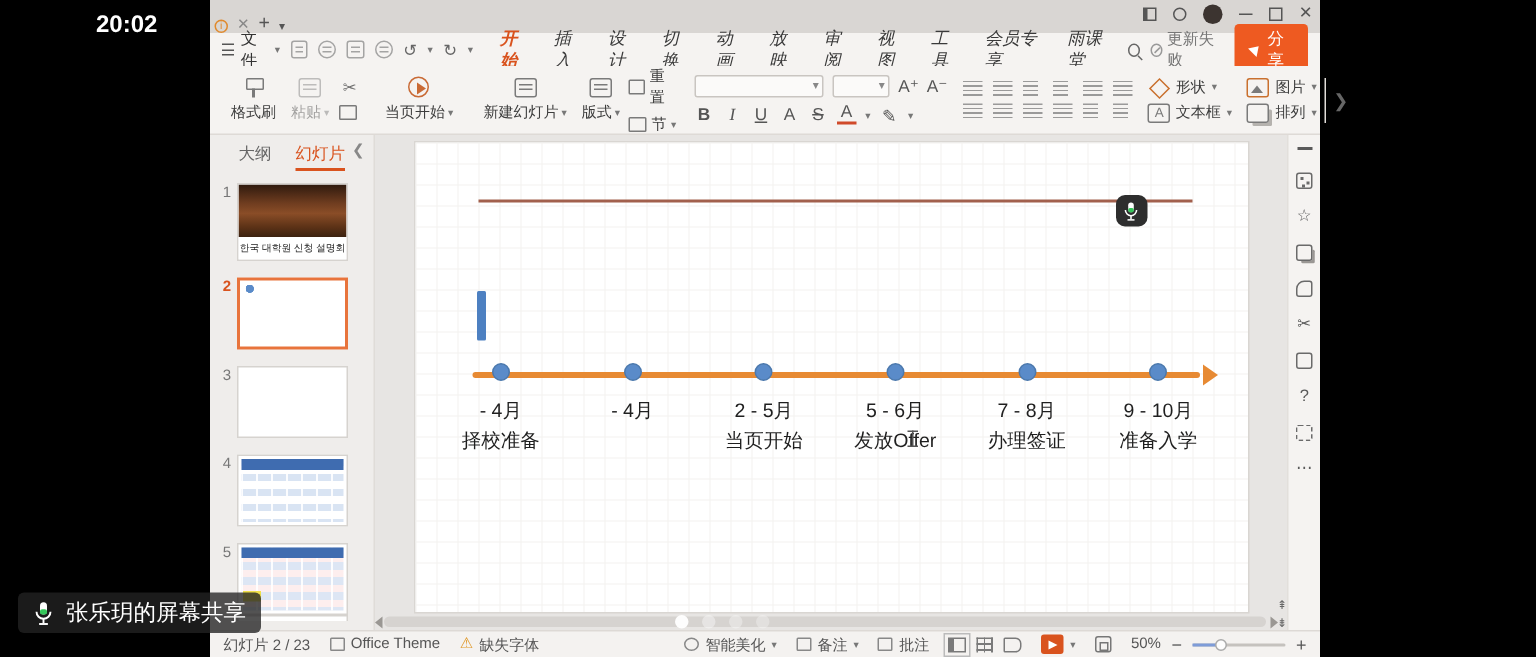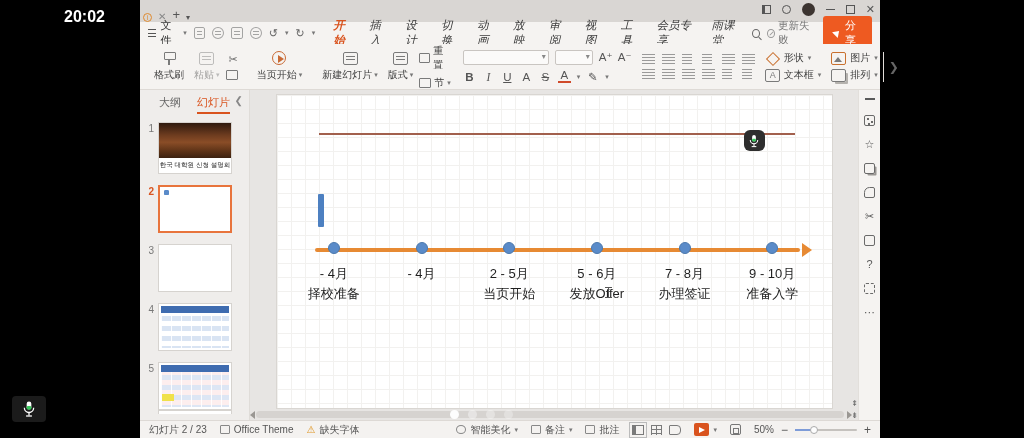--- a/index.html
+++ b/index.html
@@ -251,20 +251,21 @@
   </div>
 
   <div class="share-banner">
     <svg class="mic-s" viewBox="0 0 24 30">
       <rect x="8" y="2" width="8" height="14" rx="4" fill="#fff"></rect>
       <rect x="8" y="10" width="8" height="6" rx="2.5" fill="#35c75a"></rect>
       <path d="M4 13a8 8 0 0 0 16 0" fill="none" stroke="#fff" stroke-width="2.2"></path>
       <line x1="12" y1="21" x2="12" y2="26" stroke="#fff" stroke-width="2.2"></line>
       <line x1="7" y1="27" x2="17" y2="27" stroke="#fff" stroke-width="2.2"></line>
     </svg>
+    <span>张乐玥的屏幕共享</span>
   </div>
 
   <div class="participant">
     <div class="avatar">
       <div class="av-ridge"></div>
         <div class="av-person"></div>
         <div class="av-plants"></div>
     </div>
     <div class="mic-chip">
       <svg width="12" height="14" viewBox="0 0 24 30">

